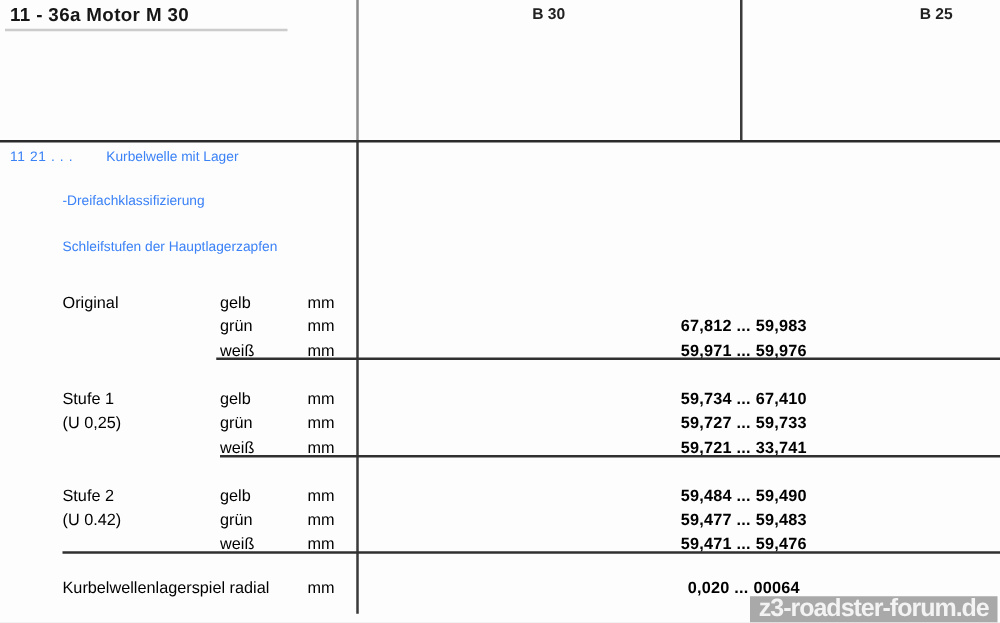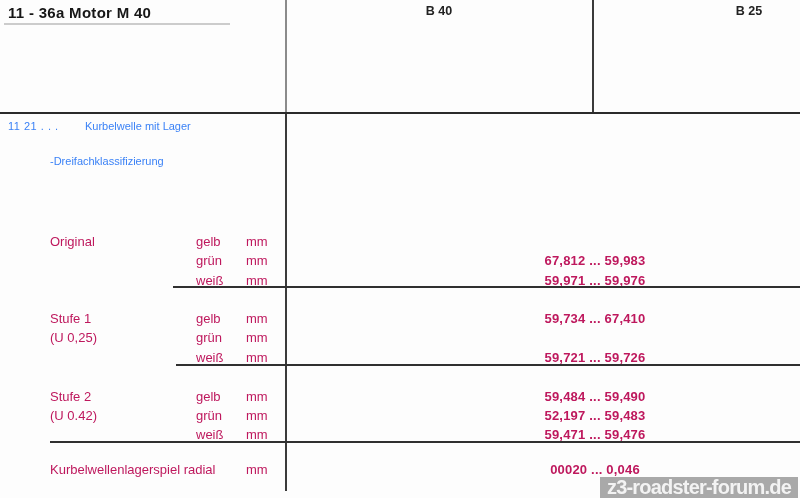--- a/index.html
+++ b/index.html
@@ -34,54 +34,55 @@
   .vline.v2        { left:592px; top:0; height:113px; }
 
   
   .sec { font-size:11px; color:#3b82f6; }
   .sec-code    { left:8px;  top:120px; letter-spacing:.5px; }
   .sec-title   { left:85px; top:120px; }
   .sec-class   { left:50px; top:155px; }
   .sec-sub     { left:50px; top:192px; }
 
   
-  .cell { position:absolute; font-size:13px; color:#be185d; white-space:nowrap; }
+  .cell { position:absolute; font-size:13px; color:#000000; white-space:nowrap; }
   .c-label { left:50px; }
-  .c-color { left:196px; }
+  .c-color { left:176px; }
   .c-unit  { left:246px; }
   .c-value { left:500px; width:190px; text-align:center; font-weight:bold; letter-spacing:.2px; }
   .row { position:absolute; left:0; width:800px; height:17px; }
 
   
   .watermark {
     position:absolute; left:600px; top:477px; width:198px; height:37px;
     background:#a9a9a9;
     color:#f3f3f3;
     font-size:20px; font-weight:bold; letter-spacing:-0.8px;
     line-height:20px; text-align:center;
   }
 </style>
 </head>
 <body>
 
 <div class="page">
 
-  <div class="abs doc-title">11 - 36a Motor M 40</div>
+  <div class="abs doc-title">11 - 36a Motor M 30</div>
   <div class="hline faint-title"></div>
-  <div class="abs col-head b20">B 40</div>
+  <div class="abs col-head b20">B 30</div>
   <div class="abs col-head b25">B 25</div>
 
   <div class="vline v1-top"></div>
   <div class="vline v1-bottom"></div>
   <div class="vline v2"></div>
   <div class="hline main"></div>
 
   <div class="abs sec sec-code">11 21 . . .</div>
   <div class="abs sec sec-class">-Dreifachklassifizierung</div>
   <div class="abs sec sec-title">Kurbelwelle mit Lager</div>
+  <div class="abs sec sec-sub">Schleifstufen der Hauptlagerzapfen</div>
 
   <div class="row" style="top:234px">
     <span class="cell c-label">Original</span>
     <span class="cell c-color">gelb</span>
     <span class="cell c-unit">mm</span>
   </div>
   <div class="row" style="top:253px">
     <span class="cell c-color">grün</span>
     <span class="cell c-unit">mm</span>
     <span class="cell c-value">67,812 ... 59,983</span>
@@ -96,48 +97,49 @@
   <div class="row" style="top:311px">
     <span class="cell c-label">Stufe 1</span>
     <span class="cell c-color">gelb</span>
     <span class="cell c-unit">mm</span>
     <span class="cell c-value">59,734 ... 67,410</span>
   </div>
   <div class="row" style="top:330px">
     <span class="cell c-label">(U 0,25)</span>
     <span class="cell c-color">grün</span>
     <span class="cell c-unit">mm</span>
+    <span class="cell c-value">59,727 ... 59,733</span>
   </div>
   <div class="row" style="top:350px">
     <span class="cell c-color">weiß</span>
     <span class="cell c-unit">mm</span>
-    <span class="cell c-value">59,721 ... 59,726</span>
+    <span class="cell c-value">59,721 ... 33,741</span>
   </div>
   <div class="hline g1"></div>
 
   <div class="row" style="top:389px">
     <span class="cell c-label">Stufe 2</span>
     <span class="cell c-color">gelb</span>
     <span class="cell c-unit">mm</span>
     <span class="cell c-value">59,484 ... 59,490</span>
   </div>
   <div class="row" style="top:408px">
     <span class="cell c-label">(U 0.42)</span>
     <span class="cell c-color">grün</span>
     <span class="cell c-unit">mm</span>
-    <span class="cell c-value">52,197 ... 59,483</span>
+    <span class="cell c-value">59,477 ... 59,483</span>
   </div>
   <div class="row" style="top:427px">
     <span class="cell c-color">weiß</span>
     <span class="cell c-unit">mm</span>
     <span class="cell c-value">59,471 ... 59,476</span>
   </div>
   <div class="hline g2"></div>
 
   <div class="row" style="top:462px">
     <span class="cell c-label">Kurbelwellenlagerspiel radial</span>
     <span class="cell c-unit">mm</span>
-    <span class="cell c-value">00020 ... 0,046</span>
+    <span class="cell c-value">0,020 ... 00064</span>
   </div>
 
   <div class="watermark">z3-roadster-forum.de</div>
 
 </div>
 
 </body></html>

